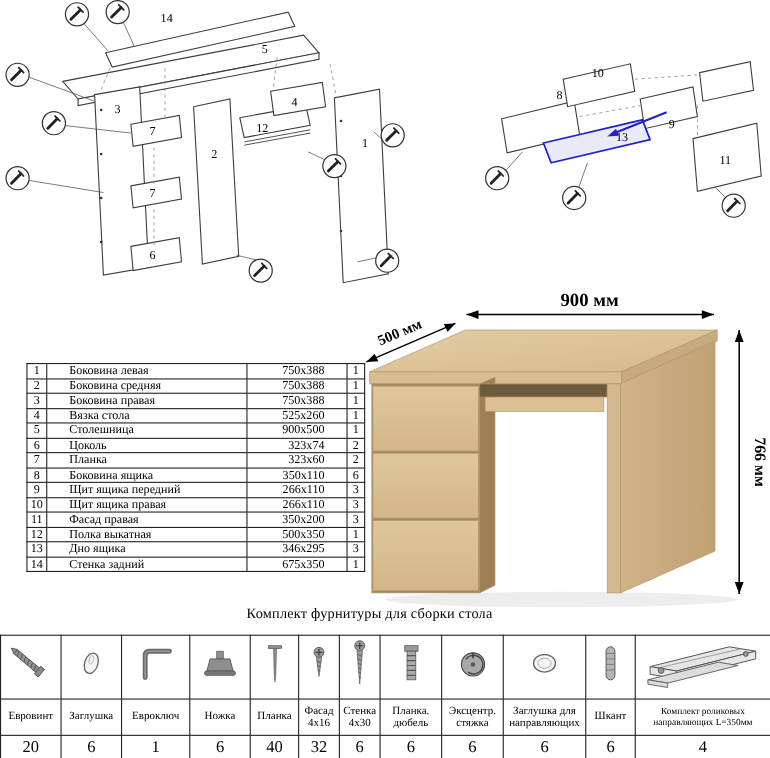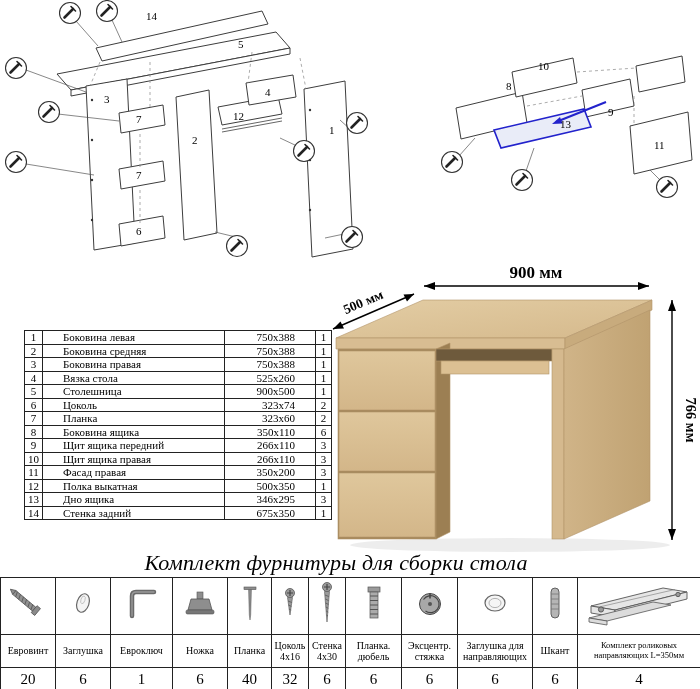--- a/index.html
+++ b/index.html
@@ -13,21 +13,21 @@
 
   
   #parts-table{border-collapse:collapse;font-size:11px;background:#fff;}
   #parts-table td{border:1px solid #222;padding:0 20px;height:12.5px;line-height:12.5px;white-space:nowrap;}
   #parts-table td.c-num{width:15px;text-align:center;padding:0 1px;}
   #parts-table td.c-name{width:141px;text-align:left;}
   #parts-table td.c-size{width:50px;text-align:right;}
   #parts-table td.c-qty{width:13px;text-align:center;padding:0 1px;}
 
   
-  .hw-title{top:550px;left:0;width:672px;text-align:center;font-size:22px;letter-spacing:.2px;font-style:italic;}
+  .hw-title{top:550px;left:0;width:672px;text-align:center;font-size:13px;letter-spacing:.2px;}
   #hw-table{border-collapse:collapse;table-layout:fixed;width:700px;top:577px;left:0;}
   #hw-table td{border:1px solid #222;text-align:center;vertical-align:middle;padding:0;overflow:hidden;}
   #hw-table td.hw-icon-cell{height:56px;}
   #hw-table td.hw-name-cell{height:30px;font-size:10px;line-height:1.12;padding:1px 1px;}
   #hw-table td.hw-name-cell.small{font-size:8.5px;font-family:Liberation Serif, serif;}
   #hw-table td.hw-qty-cell{height:23px;font-size:15px;}
 </style>
 </head>
 <body>
 
@@ -446,21 +446,21 @@
         </g>
       </svg>
     </td>
   </tr>
   <tr>
     <td class="hw-name-cell">Евровинт</td>
     <td class="hw-name-cell">Заглушка</td>
     <td class="hw-name-cell">Евроключ</td>
     <td class="hw-name-cell">Ножка</td>
     <td class="hw-name-cell">Планка</td>
-    <td class="hw-name-cell">Цоколь 4x16</td>
+    <td class="hw-name-cell">Фасад 4x16</td>
     <td class="hw-name-cell">Стенка 4x30</td>
     <td class="hw-name-cell">Планка. дюбель</td>
     <td class="hw-name-cell">Эксцентр. стяжка</td>
     <td class="hw-name-cell">Заглушка для направляющих</td>
     <td class="hw-name-cell">Шкант</td>
     <td class="hw-name-cell small">Комплект роликовых направляющих L=350мм</td>
   </tr>
   <tr>
     <td class="hw-qty-cell">20</td>
     <td class="hw-qty-cell">6</td>

